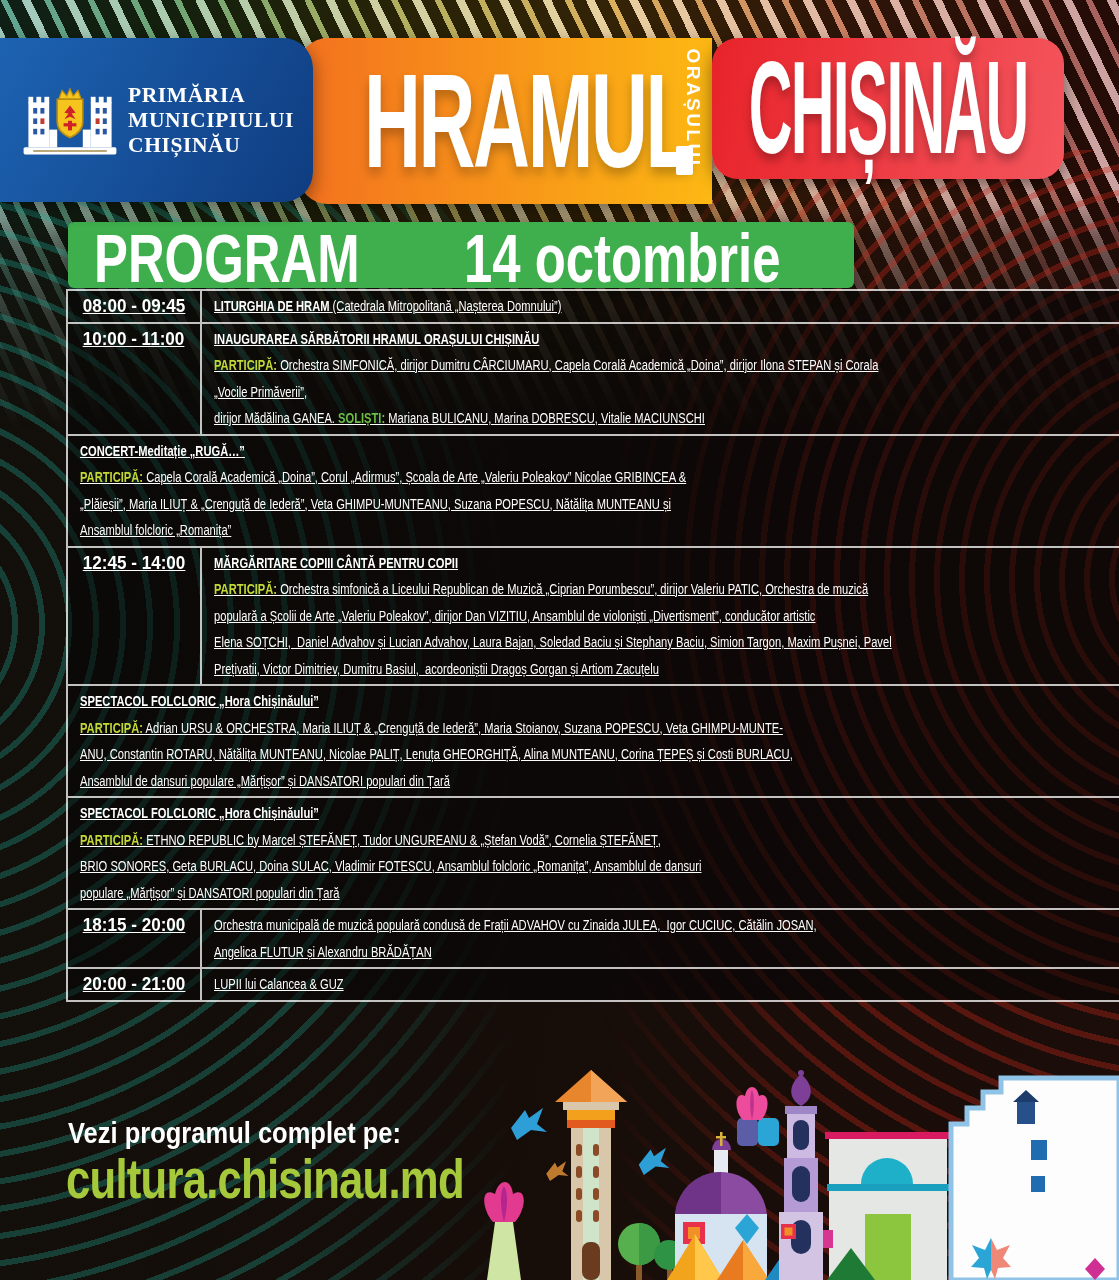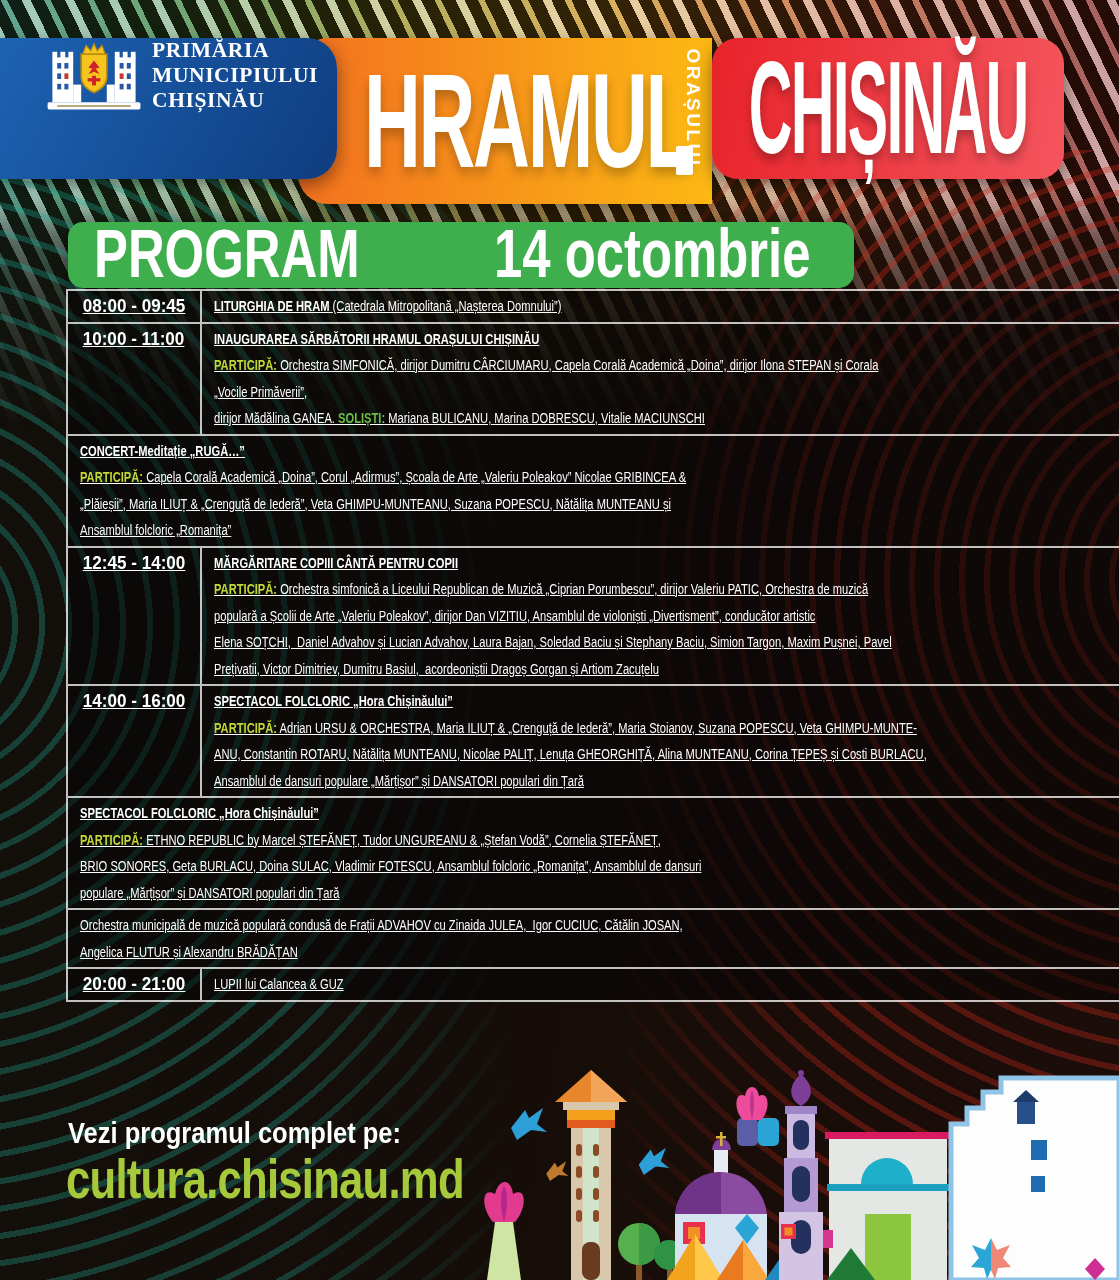--- a/index.html
+++ b/index.html
@@ -18,41 +18,41 @@
     -webkit-mask-image:linear-gradient(90deg,#000 55%,transparent 100%);
     mask-image:linear-gradient(90deg,#000 55%,transparent 100%);}
   .bg-arc-right{position:absolute;right:0;top:150px;bottom:0;width:46%;
     background:repeating-radial-gradient(circle at calc(100% + 90px) 38%, rgba(205,42,28,0) 0 19px, rgba(205,42,28,.34) 19px 25px);
     -webkit-mask-image:linear-gradient(270deg,#000 55%,transparent 100%);
     mask-image:linear-gradient(270deg,#000 55%,transparent 100%);}
   
   .band-orange{position:absolute;left:298px;top:38px;width:414px;height:166px;
     border-radius:30px 0 0 30px;background:linear-gradient(90deg,var(--c-orange1,#f3711f),var(--c-yellow,#fcb813));
     box-shadow:0 6px 18px rgba(0,0,0,.45);}
-  .box-blue{position:absolute;left:0;top:38px;width:313px;height:141px;z-index:3;
+  .box-blue{position:absolute;left:0;top:38px;width:313px;height:164px;z-index:3;
     border-radius:0 30px 30px 0;background:linear-gradient(120deg,var(--c-blue1,#1d63b2),var(--c-blue2,#0f3c80));
-    box-shadow:0 6px 18px rgba(0,0,0,.45);display:flex;align-items:flex-start;padding-left:24px;}
+    box-shadow:0 6px 18px rgba(0,0,0,.45);display:flex;align-items:center;}
   .logo-text{font-family:"Liberation Serif",serif;font-weight:700;font-size:21.5px;line-height:25px;letter-spacing:.6px;margin-left:10px;}
   .emblem{margin-left:22px;flex:0 0 auto;}
   .hram-word{position:absolute;left:66px;top:50%;margin-top:-50px;height:100px;
     font-weight:700;font-size:101px;line-height:100px;letter-spacing:-3px;color:#fff;
     transform:scale(.78,1.32);transform-origin:0 50%;text-shadow:0 5px 10px rgba(0,0,0,.25);white-space:nowrap;}
   .vert-word{position:absolute;left:619px;top:98px;width:150px;height:20px;
     font-weight:700;font-size:19px;letter-spacing:2.5px;color:#fff;text-align:center;
     transform:rotate(90deg);transform-origin:center;white-space:nowrap;}
   .strip-endcap{position:absolute;left:676px;top:146px;width:17px;height:29px;background:#fff;border-radius:2px;}
   .box-red{position:absolute;left:712px;top:38px;width:352px;height:141px;z-index:2;
     border-radius:26px;background:linear-gradient(100deg,var(--c-red1,#e8232a),var(--c-red2,#f4555d));
     box-shadow:0 6px 18px rgba(0,0,0,.45);display:flex;align-items:center;justify-content:center;}
   .chisinau-word{display:inline-block;font-weight:700;font-size:101px;letter-spacing:-3px;color:#fff;
     transform:scale(.60,1.30);transform-origin:center;text-shadow:0 5px 10px rgba(0,0,0,.25);white-space:nowrap;}
   
-  .banner{position:absolute;left:68px;top:222px;width:786px;height:66px;border-radius:15px;
-    background:var(--c-green,#3fae4c);display:flex;align-items:flex-end;padding-left:26px;box-sizing:border-box;
-    box-shadow:0 5px 14px rgba(0,0,0,.4);gap:30px;}
+  .banner{position:absolute;left:68px;top:222px;width:786px;height:66px;border-radius:6px;
+    background:var(--c-green,#3fae4c);display:flex;align-items:flex-start;padding-left:26px;box-sizing:border-box;
+    box-shadow:0 5px 14px rgba(0,0,0,.4);}
   .banner .w1,.banner .w2{display:inline-block;font-weight:700;font-size:62px;color:#fff;
     transform:scale(.82,1.12);transform-origin:0 50%;white-space:nowrap;}
   .banner .w2{margin-left:46px;}
   
   .schedule{position:absolute;left:66px;top:289px;width:1088px;box-sizing:border-box;
     border:2px solid rgba(255,255,255,.75);display:flex;flex-direction:column;text-decoration:underline;}
   .row{display:flex;background:rgba(6,6,6,.55);}
   .row + .row{border-top:2px solid rgba(255,255,255,.75);}
   .cell-time{flex:0 0 132px;border-right:2px solid rgba(255,255,255,.75);
     display:flex;justify-content:center;align-items:flex-start;padding-top:2px;}
@@ -171,39 +171,39 @@
         </div>
       <div class="cell-desc">
           <div class="cond"><span class="sg-b">MĂRGĂRITARE COPIII CÂNTĂ PENTRU COPII
 </span><span class="sg-y">PARTICIPĂ:</span><span class="sg-n"> Orchestra simfonică a Liceului Republican de Muzică „Ciprian Porumbescu”, dirijor Valeriu PATIC, Orchestra de muzică
 populară a Școlii de Arte „Valeriu Poleakov”, dirijor Dan VIZITIU, Ansamblul de violoniști „Divertisment”, conducător artistic
 Elena SOȚCHI,  Daniel Advahov și Lucian Advahov, Laura Bajan, Soledad Baciu și Stephany Baciu, Simion Targon, Maxim Pușnei, Pavel
 Prețivatii, Victor Dimitriev, Dumitru Basiul,  acordeoniștii Dragoș Gorgan și Artiom Zacuțelu</span></div>
         </div>
     </div>
     <div class="row">
-      <div class="cell-time">
-          <span class="t-cond">14:00 - 16:00</span>
-        </div>
       <div class="cell-desc">
           <div class="cond"><span class="sg-b">SPECTACOL FOLCLORIC „Hora Chișinăului”
 </span><span class="sg-y">PARTICIPĂ:</span><span class="sg-n"> Adrian URSU &amp; ORCHESTRA, Maria ILIUȚ &amp; „Crenguță de Iederă”, Maria Stoianov, Suzana POPESCU, Veta GHIMPU-MUNTE-
 ANU, Constantin ROTARU, Nătălița MUNTEANU, Nicolae PALIȚ, Lenuța GHEORGHIȚĂ, Alina MUNTEANU, Corina ȚEPEȘ și Costi BURLACU,
 Ansamblul de dansuri populare „Mărțișor” și DANSATORI populari din Țară</span></div>
         </div>
     </div>
     <div class="row">
       <div class="cell-desc">
           <div class="cond"><span class="sg-b">SPECTACOL FOLCLORIC „Hora Chișinăului”
 </span><span class="sg-y">PARTICIPĂ:</span><span class="sg-n"> ETHNO REPUBLIC by Marcel ȘTEFĂNEȚ, Tudor UNGUREANU &amp; „Ștefan Vodă”, Cornelia ȘTEFĂNEȚ,
 BRIO SONORES, Geta BURLACU, Doina SULAC, Vladimir FOTESCU, Ansamblul folcloric „Romanița”, Ansamblul de dansuri
 populare „Mărțișor” și DANSATORI populari din Țară</span></div>
         </div>
     </div>
     <div class="row">
+      <div class="cell-time">
+          <span class="t-cond">18:15 - 20:00</span>
+        </div>
       <div class="cell-desc">
           <div class="cond"><span class="sg-n">Orchestra municipală de muzică populară condusă de Frații ADVAHOV cu Zinaida JULEA,  Igor CUCIUC, Cătălin JOSAN,
 Angelica FLUTUR și Alexandru BRĂDĂȚAN</span></div>
         </div>
     </div>
     <div class="row">
       <div class="cell-time">
           <span class="t-cond">20:00 - 21:00</span>
         </div>
       <div class="cell-desc">

